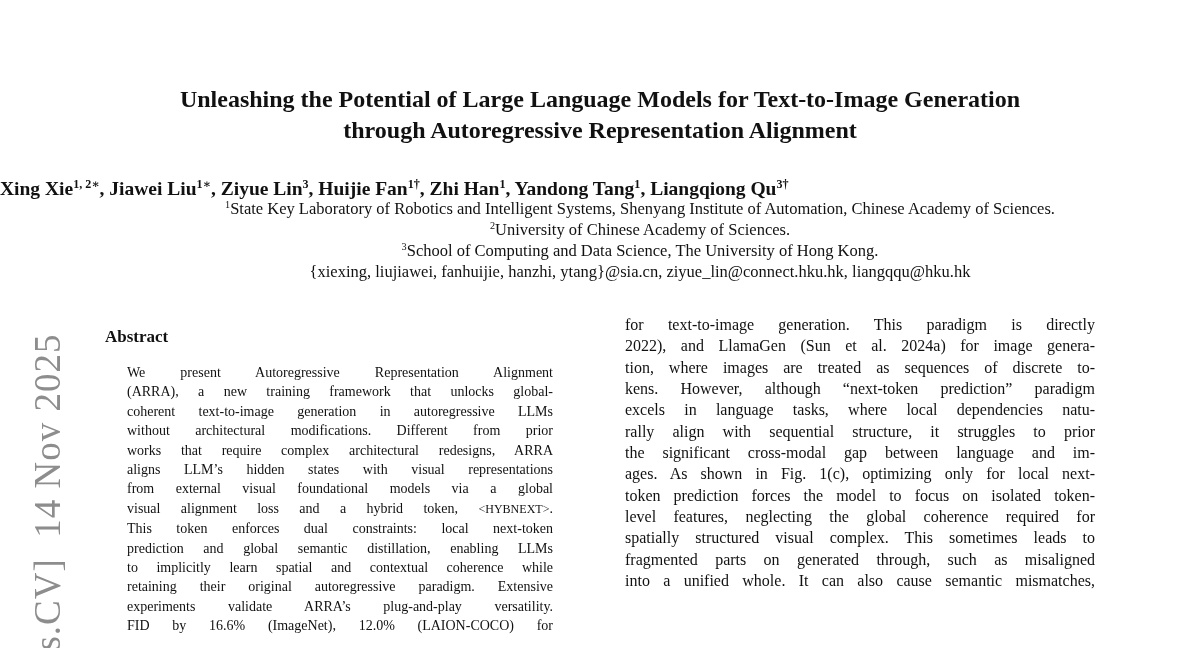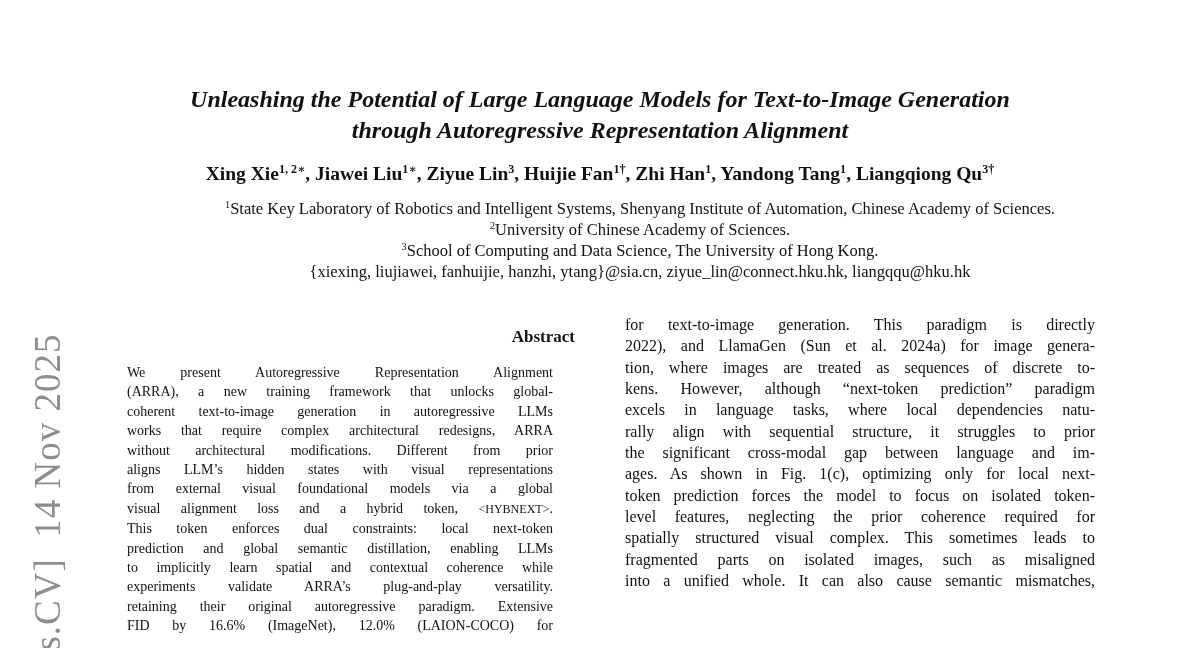--- a/index.html
+++ b/index.html
@@ -20,46 +20,45 @@
     color: #8d8d8d;
     white-space: pre;
     letter-spacing: 1px;
   }
   .title {
     position: absolute;
     left: 0; top: 84px; width: 1200px;
     text-align: center;
     font-size: 24px; font-weight: bold;
     line-height: 31px;
-    font-style: italic;
   }
   .authors {
     position: absolute;
-    left: 0; top: 160px; width: 1200px;
-    text-align: center;
+    left: 0; top: 175px; width: 1200px;
+    text-align: left;
     font-size: 19.5px; font-weight: bold;
     line-height: 27px;
     white-space: nowrap;
   }
   sup { font-size: 62%; line-height: 0; }
   .affils {
     position: absolute;
     left: 0; top: 198px; width: 1200px;
     text-align: center;
     font-size: 16.5px;
     line-height: 21px;
     margin-left: 40px;
   }
   .affil-line { white-space: nowrap; }
   .left-col {
     position: absolute;
     left: 105px; top: 326px; width: 470px;
   }
   .abstract-heading {
-    text-align: right;
+    text-align: left;
     font-size: 17px; font-weight: bold;
     line-height: 22px;
   }
   .abstract-body {
     margin: 15px 22px 0 22px;
     font-size: 14px;
     line-height: 19.4px;
   }
   .right-col {
     position: absolute;
@@ -94,41 +93,41 @@
   <div class="affil-line"><sup>3</sup><span>School of Computing and Data Science, The University of Hong Kong.</span></div>
   <div class="affil-line">{xiexing, liujiawei, fanhuijie, hanzhi, ytang}@sia.cn, ziyue_lin@connect.hku.hk, liangqqu@hku.hk</div>
 </div>
 
 <div class="left-col">
   <div class="abstract-heading">Abstract</div>
   <div class="abstract-body">
     <div class="jline">We present Autoregressive Representation Alignment</div>
     <div class="jline">(ARRA), a new training framework that unlocks global-</div>
     <div class="jline">coherent text-to-image generation in autoregressive LLMs</div>
+    <div class="jline">without architectural modifications. Different from prior</div>
     <div class="jline">works that require complex architectural redesigns, ARRA</div>
-    <div class="jline">without architectural modifications. Different from prior</div>
     <div class="jline">aligns LLM’s hidden states with visual representations</div>
     <div class="jline">from external visual foundational models via a global</div>
     <div class="jline"><span>visual alignment loss and a hybrid token, </span><span class="mono">&lt;HYBNEXT&gt;</span><span>.</span></div>
     <div class="jline">This token enforces dual constraints: local next-token</div>
     <div class="jline">prediction and global semantic distillation, enabling LLMs</div>
     <div class="jline">to implicitly learn spatial and contextual coherence while</div>
+    <div class="jline">retaining their original autoregressive paradigm. Extensive</div>
     <div class="jline">experiments validate ARRA’s plug-and-play versatility.</div>
-    <div class="jline">retaining their original autoregressive paradigm. Extensive</div>
     <div class="jline">FID by 16.6% (ImageNet), 12.0% (LAION-COCO) for</div>
   </div>
 </div>
 
 <div class="right-col">
   <div class="jline">for text-to-image generation. This paradigm is directly</div>
   <div class="jline">2022), and LlamaGen (Sun et al. 2024a) for image genera-</div>
   <div class="jline">tion, where images are treated as sequences of discrete to-</div>
   <div class="jline">kens. However, although “next-token prediction” paradigm</div>
   <div class="jline">excels in language tasks, where local dependencies natu-</div>
   <div class="jline">rally align with sequential structure, it struggles to prior</div>
   <div class="jline">the significant cross-modal gap between language and im-</div>
   <div class="jline">ages. As shown in Fig. 1(c), optimizing only for local next-</div>
   <div class="jline">token prediction forces the model to focus on isolated token-</div>
-  <div class="jline">level features, neglecting the prior coherence required for</div>
+  <div class="jline">level features, neglecting the global coherence required for</div>
   <div class="jline">spatially structured visual complex. This sometimes leads to</div>
-  <div class="jline">fragmented parts on isolated images, such as misaligned</div>
+  <div class="jline">fragmented parts on generated through, such as misaligned</div>
   <div class="jline">into a unified whole. It can also cause semantic mismatches,</div>
 </div>
 
 </body></html>

